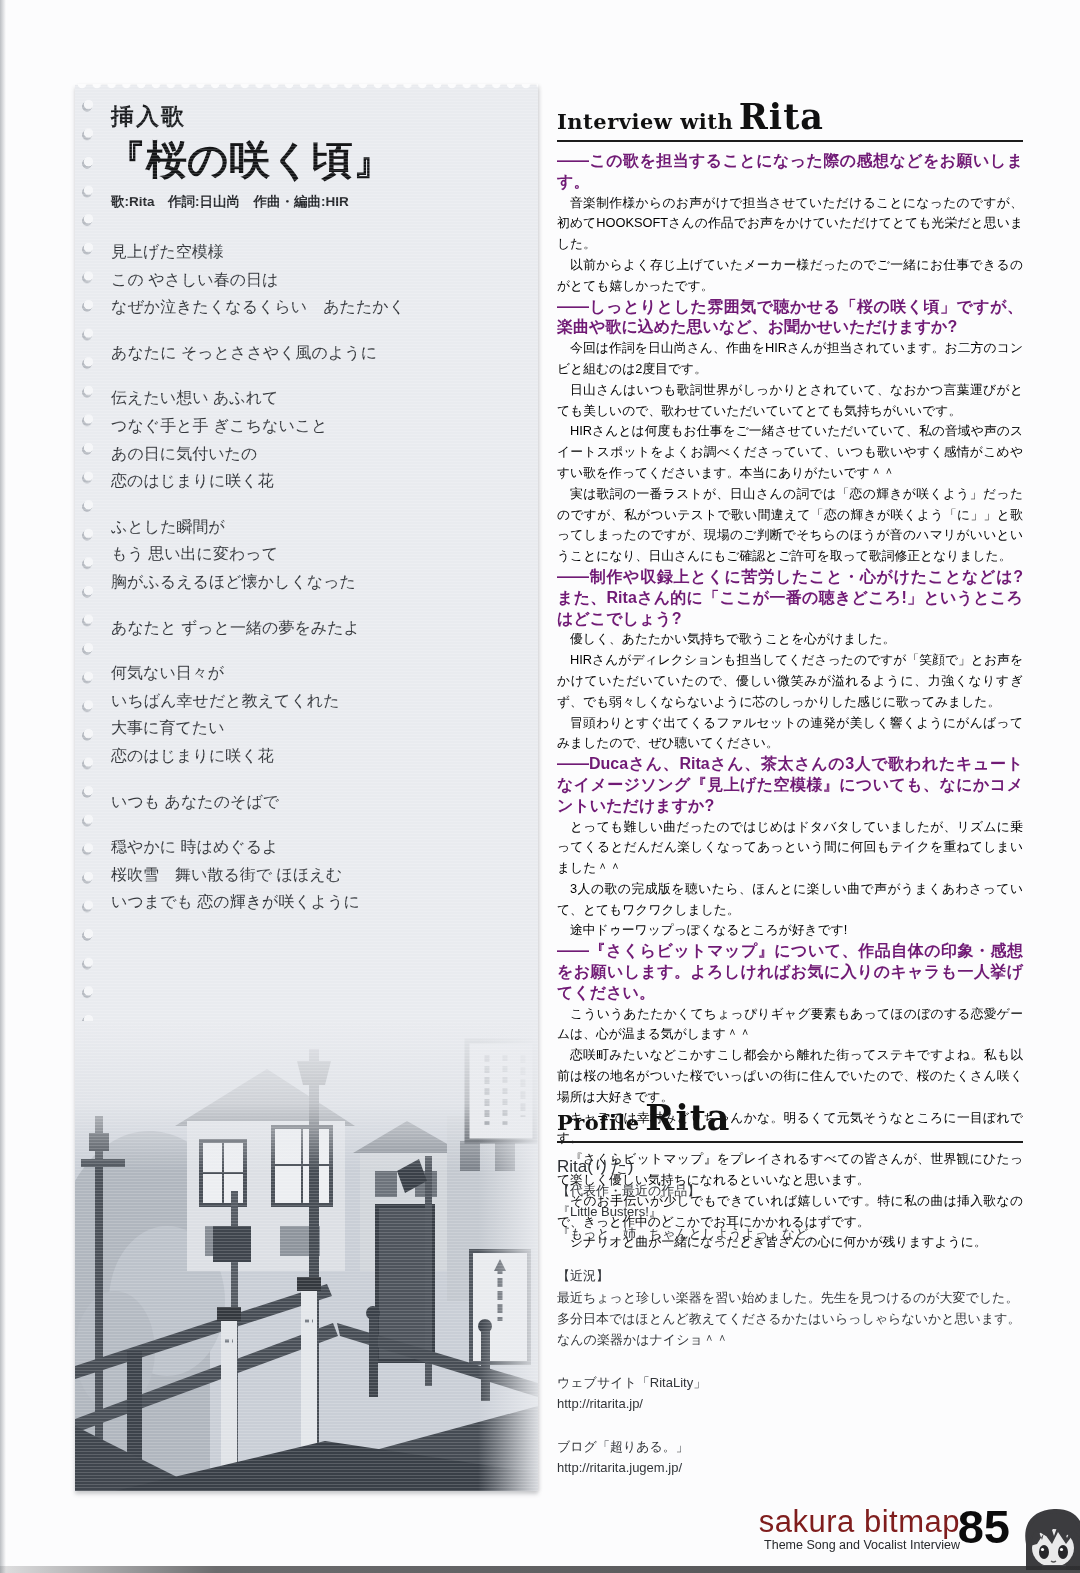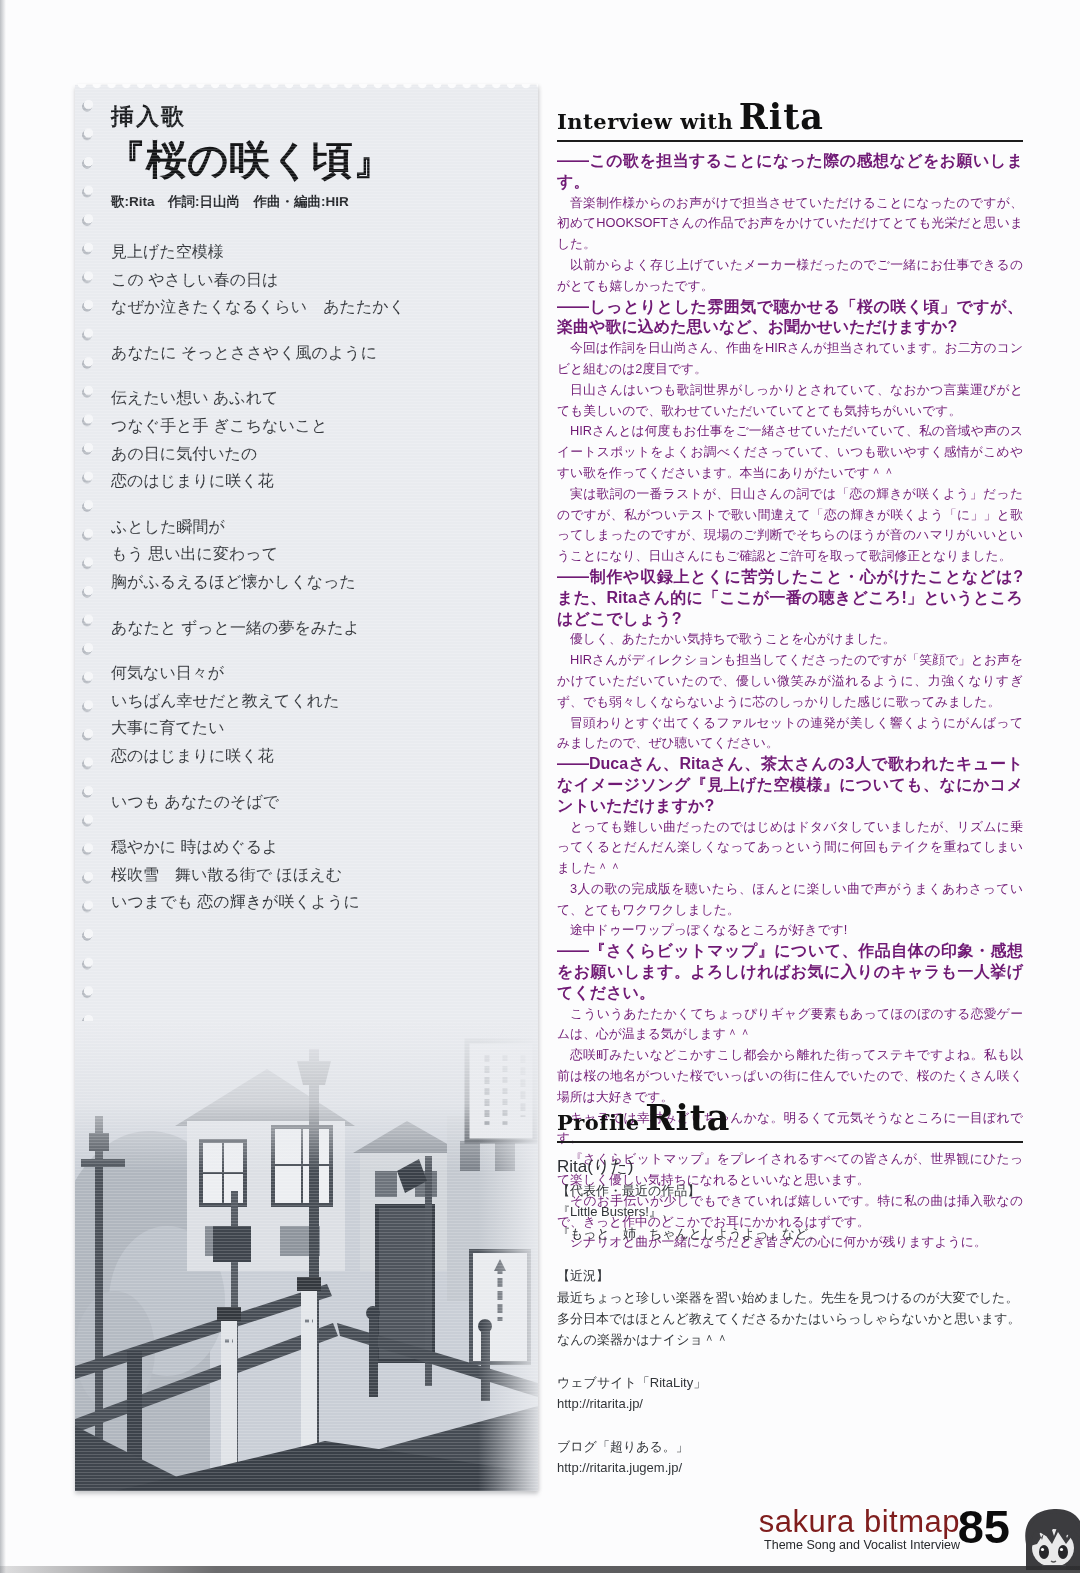--- a/index.html
+++ b/index.html
@@ -47,21 +47,21 @@
   .town-photo{position:absolute; left:0; right:0; bottom:0; height:470px; overflow:hidden;}
   .town-photo svg{display:block; width:100%; height:100%;}
 
   
   .interview-col{position:absolute; left:557px; top:96px; width:466px;}
   .sec-head{font-family:"DejaVu Serif","Liberation Serif",serif; font-weight:bold; color:#111;}
   .sec-head .hp{font-size:21px; letter-spacing:.5px;}
   .sec-head .hn{font-size:35px; letter-spacing:1px;}
   .head-rule{border:0; border-top:2px solid #1c1c1c; margin:3px 0 9px 0;}
   .q{margin:0; font-size:16px; line-height:20.8px; font-weight:bold; color:#701a75; text-align:justify;}
-  .a{margin:0; font-size:12.8px; line-height:20.8px; color:#701a75; text-indent:13px; text-align:justify;}
+  .a{margin:0; font-size:12.8px; line-height:20.8px; color:#000000; text-indent:13px; text-align:justify;}
 
   
   .profile-col{position:absolute; left:557px; top:1097px; width:466px;}
   .profile-name{margin:12px 0 2px 0; font-size:17px; color:#2c2f33;}
   .p-line{margin:0; font-size:13px; line-height:21.4px; color:#323539;}
   .p-gap{height:21px;}
 
   
   .footer{position:absolute; top:1500px; right:0; width:420px; height:70px;}
   .brand-block{position:absolute; right:120px; top:6px; text-align:right; white-space:nowrap;}

